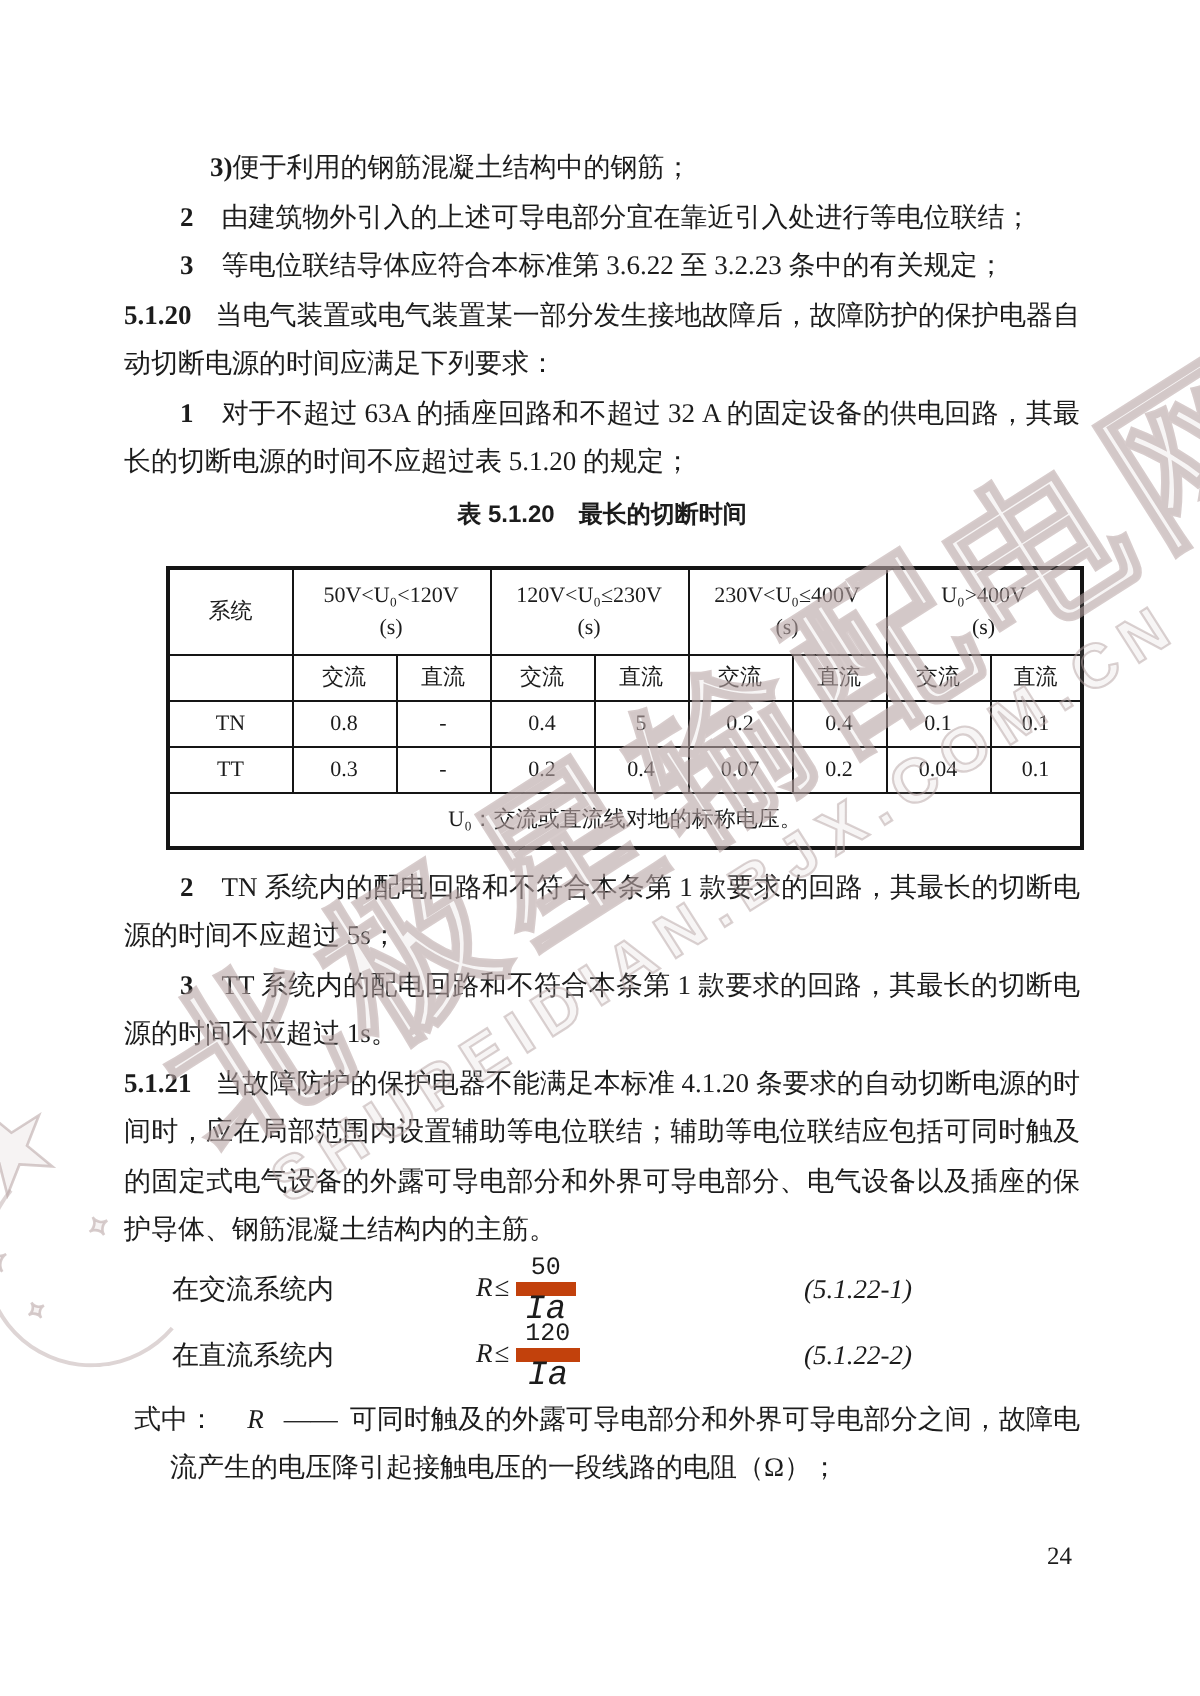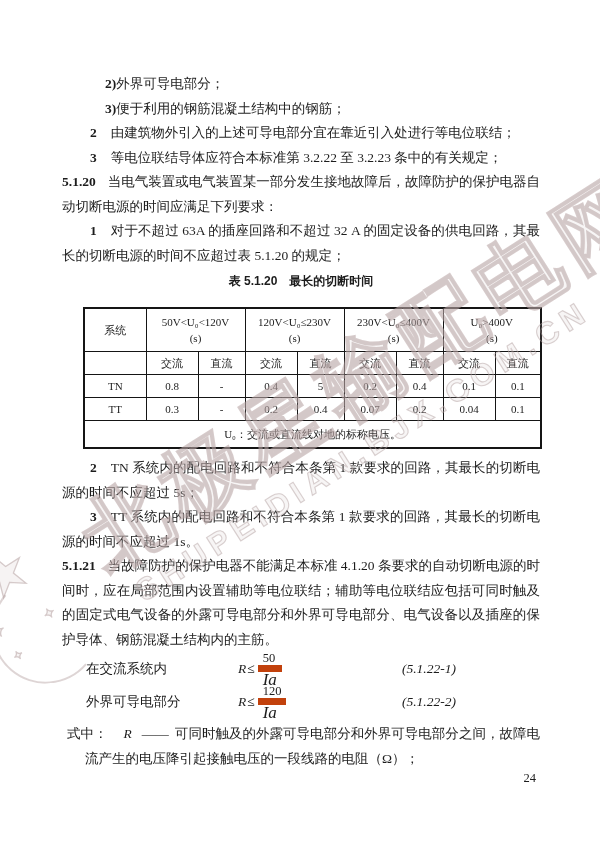--- a/index.html
+++ b/index.html
@@ -48,21 +48,21 @@
   .unit{display:block;}
   
   .formula-row{position:relative;height:32px;margin:1px 0;}
   .f-label{position:absolute;left:24px;top:4px;}
   .f-frac{
     position:absolute;left:176px;top:0;height:32px;
     display:flex;align-items:center;
   }
   .f-lhs{font-style:italic;margin-right:1px;}
   .f-rel{margin-right:3px;}
-  .stack{display:inline-block;vertical-align:middle;}
+  .stack{display:inline-block;text-align:center;vertical-align:middle;font-family:Liberation Mono, monospace;}
   .stack .nume{display:block;line-height:14px;padding:0 5px;font-size:12.5px;}
   .stack .deno{
     display:block;line-height:15px;padding:0 5px;font-size:17px;
     border-top:7px solid #c2410c;font-style:italic;
   }
   .f-eqno{position:absolute;left:340px;top:4px;font-style:italic;}
   
   .where{margin-top:4px;padding-left:23px;text-indent:-18px;}
   .where .sym{font-style:italic;margin:0 10px 0 16px;}
   .where .dash{margin-right:6px;}
@@ -123,24 +123,23 @@
       <span class="wm-swoosh"></span>
     </div>
     <div class="wm-text">
       <div class="wm-cn">北极星输配电网</div>
       <div class="wm-en">SHUPEIDIAN.BJX.COM.CN</div>
     </div>
   </div>
 
   <div class="content">
 
-    <p class="para sub"><span class="num">2)</span><span>外界可导电部分；</span></p>
     <p class="para sub"><span class="num">3)</span><span>便于利用的钢筋混凝土结构中的钢筋；</span></p>
     <p class="para item"><span class="num">2</span><span>由建筑物外引入的上述可导电部分宜在靠近引入处进行等电位联结；</span></p>
-    <p class="para item"><span class="num">3</span><span>等电位联结导体应符合本标准第 3.2.22 至 3.2.23 条中的有关规定；</span></p>
+    <p class="para item"><span class="num">3</span><span>等电位联结导体应符合本标准第 3.6.22 至 3.2.23 条中的有关规定；</span></p>
     <p class="para clause"><span class="num">5.1.20</span><span>当电气装置或电气装置某一部分发生接地故障后，故障防护的保护电器自动切断电源的时间应满足下列要求：</span></p>
     <p class="para item"><span class="num">1</span><span>对于不超过 63A 的插座回路和不超过 32 A 的固定设备的供电回路，其最长的切断电源的时间不应超过表 5.1.20 的规定；</span></p>
 
     <div class="tbl-title">表 5.1.20　最长的切断时间</div>
 
     <table class="disc">
       <colgroup>
         <col style="width:62px">
         <col style="width:52px">
           <col style="width:47px">
@@ -209,21 +208,21 @@
         <span class="f-rel">≤</span>
         <span class="stack">
           <span class="nume">50</span>
           <span class="deno">Ia</span>
         </span>
       </span>
       <span class="f-eqno">(5.1.22-1)</span>
     </div>
 
     <div class="formula-row">
-      <span class="f-label">外界可导电部分</span>
+      <span class="f-label">在直流系统内</span>
       <span class="f-frac">
         <span class="f-lhs">R</span>
         <span class="f-rel">≤</span>
         <span class="stack">
           <span class="nume">120</span>
           <span class="deno">Ia</span>
         </span>
       </span>
       <span class="f-eqno">(5.1.22-2)</span>
     </div>

